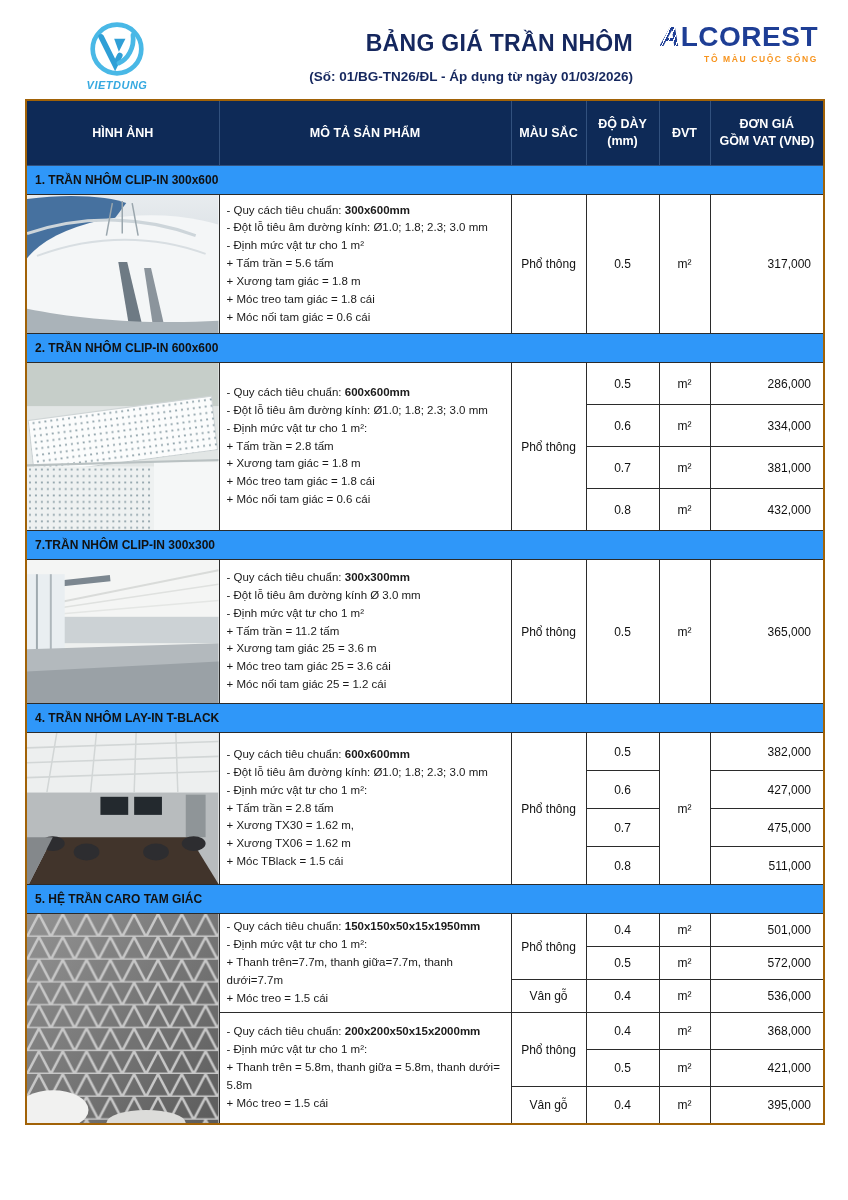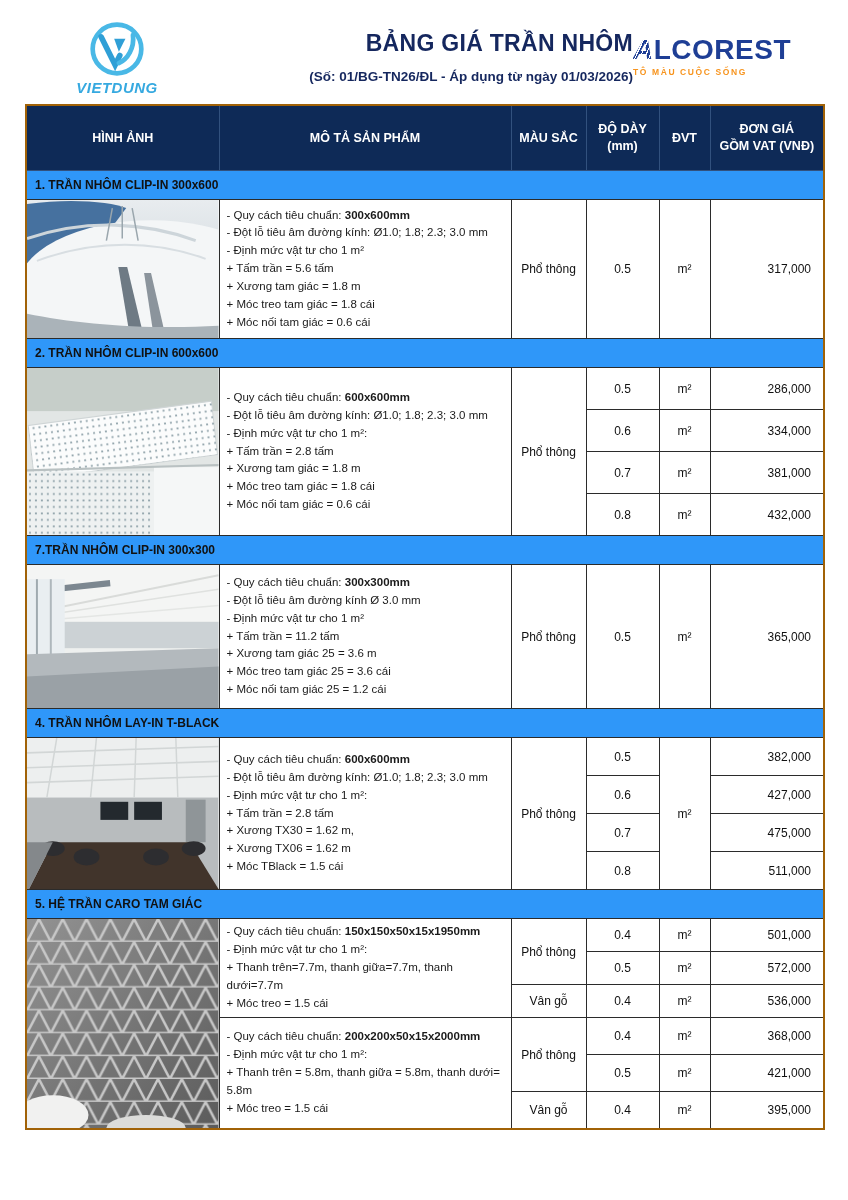--- a/index.html
+++ b/index.html
@@ -3,26 +3,26 @@
 <meta charset="utf-8">
 <style>
   html,body{margin:0;padding:0;background:#fff;}
   body{font-family:"Liberation Sans","DejaVu Sans",sans-serif;}
   .page{width:848px;height:1200px;background:#fff;position:relative;overflow:hidden;}
 
   
   .hdr{display:flex;align-items:flex-start;padding:20px 26px 8px 40px;}
   .vd-logo{width:110px;text-align:center;flex:0 0 auto;margin-left:22px;}
   .vd-logo svg{display:block;margin:0 auto;}
-  .vd-name{font-size:15px;font-weight:bold;font-style:italic;letter-spacing:.5px;
+  .vd-name{font-size:11px;font-weight:bold;font-style:italic;letter-spacing:.5px;
            color:var(--lblue,#36a9e0);margin-top:1px;}
   .title-wrap{flex:1 1 auto;text-align:right;padding-top:10px;}
   .title{font-size:23px;font-weight:bold;color:var(--tnavy,#15275e);letter-spacing:.3px;margin:0;}
   .subtitle{font-size:13.5px;font-weight:bold;color:var(--tnavy,#15275e);margin-top:12px;}
-  .al-logo{flex:0 0 auto;width:185px;text-align:left;margin-top:16px;margin-right:4px;}
+  .al-logo{flex:0 0 auto;width:185px;text-align:right;margin-top:3px;margin-right:4px;}
   .al-name{font-size:28px;font-weight:bold;color:#1e3e95;letter-spacing:.5px;line-height:1;}
   .al-a{font-style:italic;background:repeating-linear-gradient(115deg,#1e3e95 0 3px,#ffffff 3px 4.2px);
         -webkit-background-clip:text;background-clip:text;color:transparent;}
   .al-tag{font-size:8.5px;font-weight:bold;color:var(--orange,#f7941e);letter-spacing:1.6px;margin-top:3px;}
 
   
   table.price{border-collapse:collapse;table-layout:fixed;width:798px;margin:0 12px 0 25px;
               border:2px solid #a16207;}
   table.price th{background:var(--navy,#0e2a57);color:#fff;font-size:12.5px;font-weight:bold;
                  height:60px;border:1px solid #32517e;white-space:pre-line;padding:2px;line-height:1.35;}

